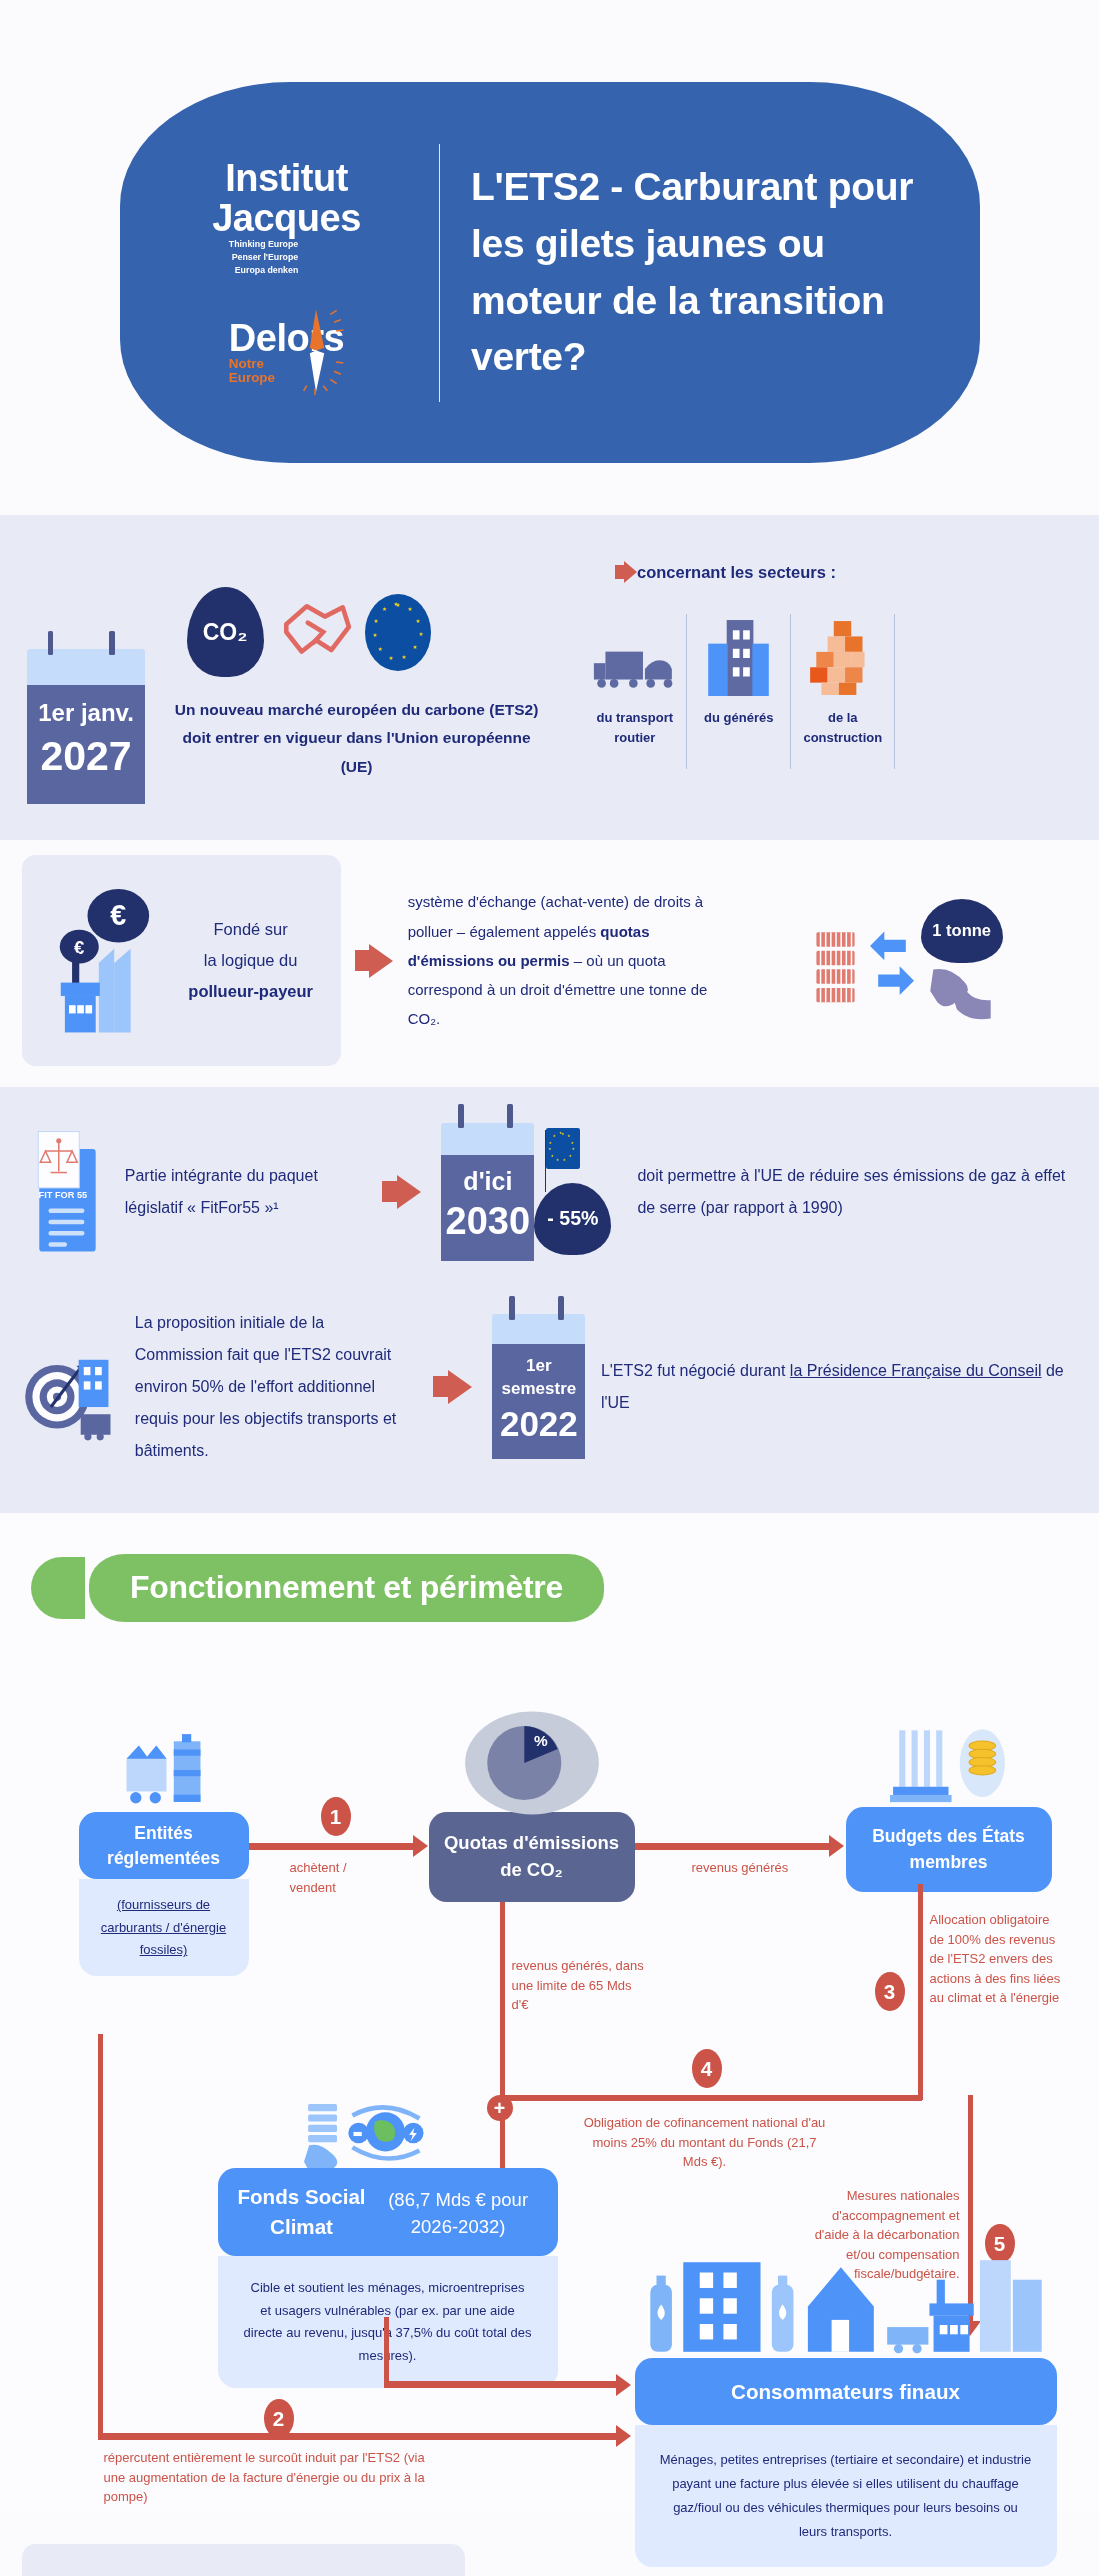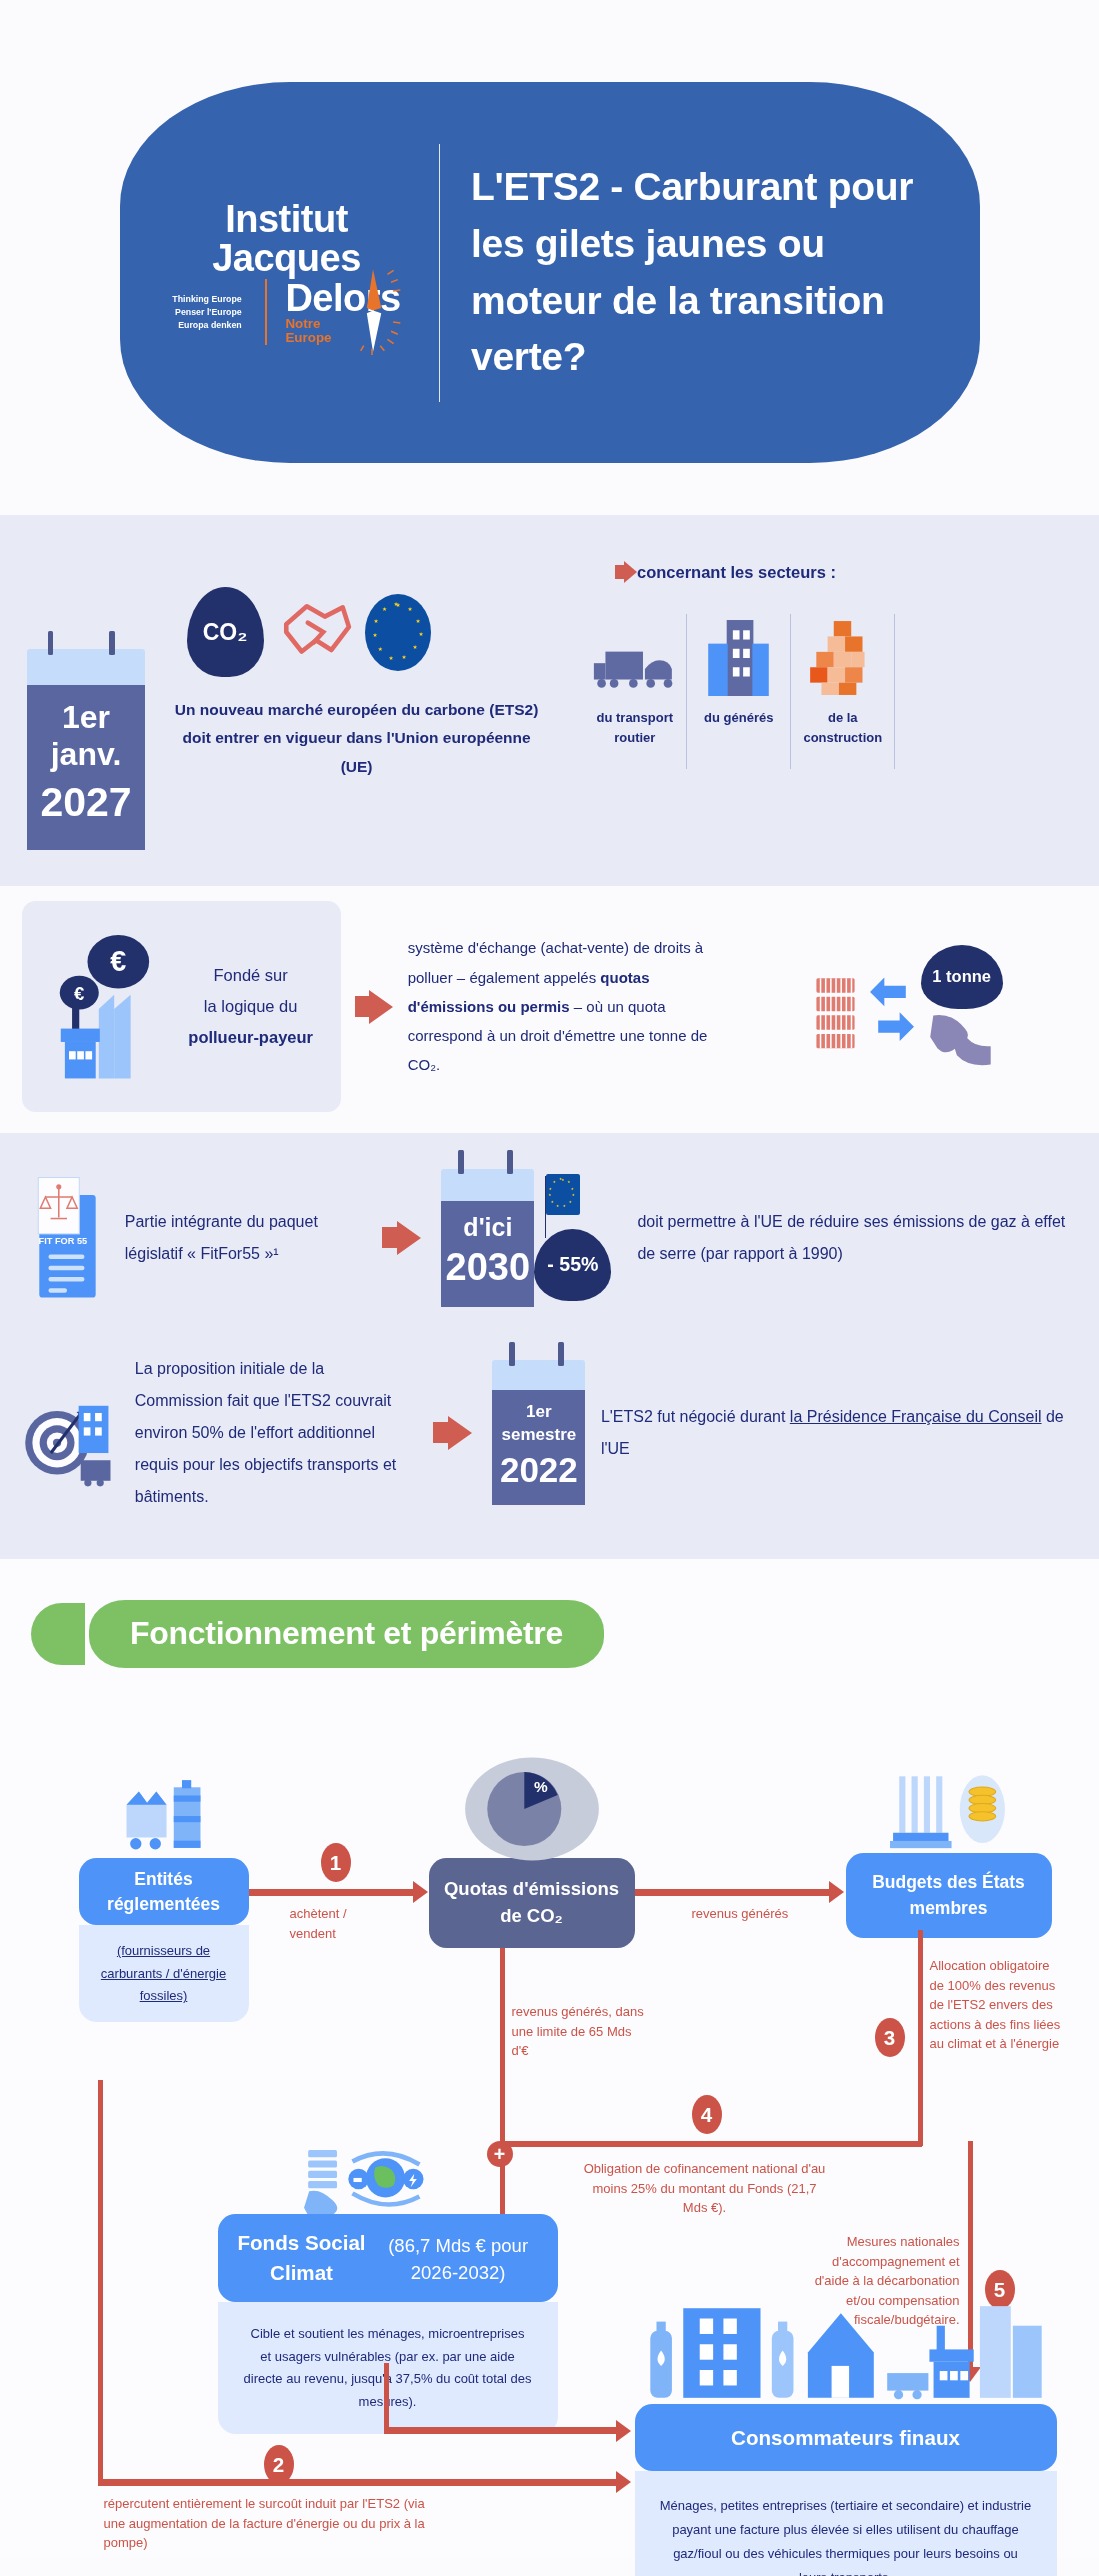--- a/index.html
+++ b/index.html
@@ -14,21 +14,21 @@
   
   .header-wrap { background:#fbfbfd; padding: 82px 0 52px 0; display:flex; justify-content:center; }
   .header-pill {
     width: 860px; min-height: 381px;
     background:#3563ad;
     border-radius: 170px / 124px;
     display:flex; align-items:center; padding: 31px 46px;
   }
   .logo-block { width: 242px; display:flex; flex-direction:column; align-items:center; justify-content:center; position:relative; }
   .logo-line { color:#fff; font-weight:bold; font-size:38px; line-height:1.05; letter-spacing:-0.5px; text-align:center; }
-  .logo-row { display:flex; align-items:center; gap:11px; }
+  .logo-row { display:flex; align-items:flex-start; gap:22px;flex-direction:column; }
   .logo-taglines { display:flex; flex-direction:column; align-items:flex-end; gap:3.1px; margin-right:5.2px; }
   .logo-tag { color:#fff; font-size:8.8px; font-weight:bold; white-space:nowrap; }
   .delors-wrap { position:relative; display:flex; align-items:flex-end; }
   .delors-word { color:#fff; font-weight:bold; font-size:38px; line-height:1; letter-spacing:-0.5px; }
   .compass { position:absolute; right:-3.1px; top:-20.6px; width:62px; height:98px; }
   .notre-europe { color:#e8742c; font-size:13.4px; font-weight:bold; line-height:1.05; text-align:left; }
   .orange-bar { width:2.1px; background:#e8742c; align-self:stretch; margin:0 7.2px; }
   .vsep { width:1.5px; background:#ffffff; height:258px; margin: 0 31px; opacity:.85; }
   .header-title { color:#fff; font-weight:bold; font-size:39px; line-height:1.45; letter-spacing:-0.3px; flex:1; }
 
@@ -137,21 +137,21 @@
     <div class="inner s1">
 
       <div style="width:129px;display:flex;flex-direction:column;align-items:center;padding-top:88px;">
         <div class="cal" style="width:118px;">
           <div class="rings">
             <div class="ring" style="left:20.6px;"></div>
               <div class="ring" style="left:82px;"></div>
           </div>
           <div class="top" style="height:36px;"></div>
           <div class="body" style="padding:14.4px 5.2px 24px;">
-            <div style="font-size:32px;">1er janv.</div>
+            <div style="font-size:24px;">1er janv.</div>
             <div style="font-size:41px;margin-top:5.2px;">2027</div>
           </div>
         </div>
       </div>
 
       <div style="width:371px;padding-top:26px;">
         <div style="display:flex;align-items:center;gap:12.4px;margin-left:15.5px;">
           <div class="cloud-dark" style="width:77px;height:90px;font-size:23px;">CO₂</div>
           <svg width="77" height="72" viewBox="0 0 150 140">
             <path d="M20 55 L60 20 L95 40 L130 22 L142 60 L108 105 L78 86 L50 108 L20 70 Z" fill="none" stroke="#e06a63" stroke-width="9" stroke-linejoin="round"></path>

